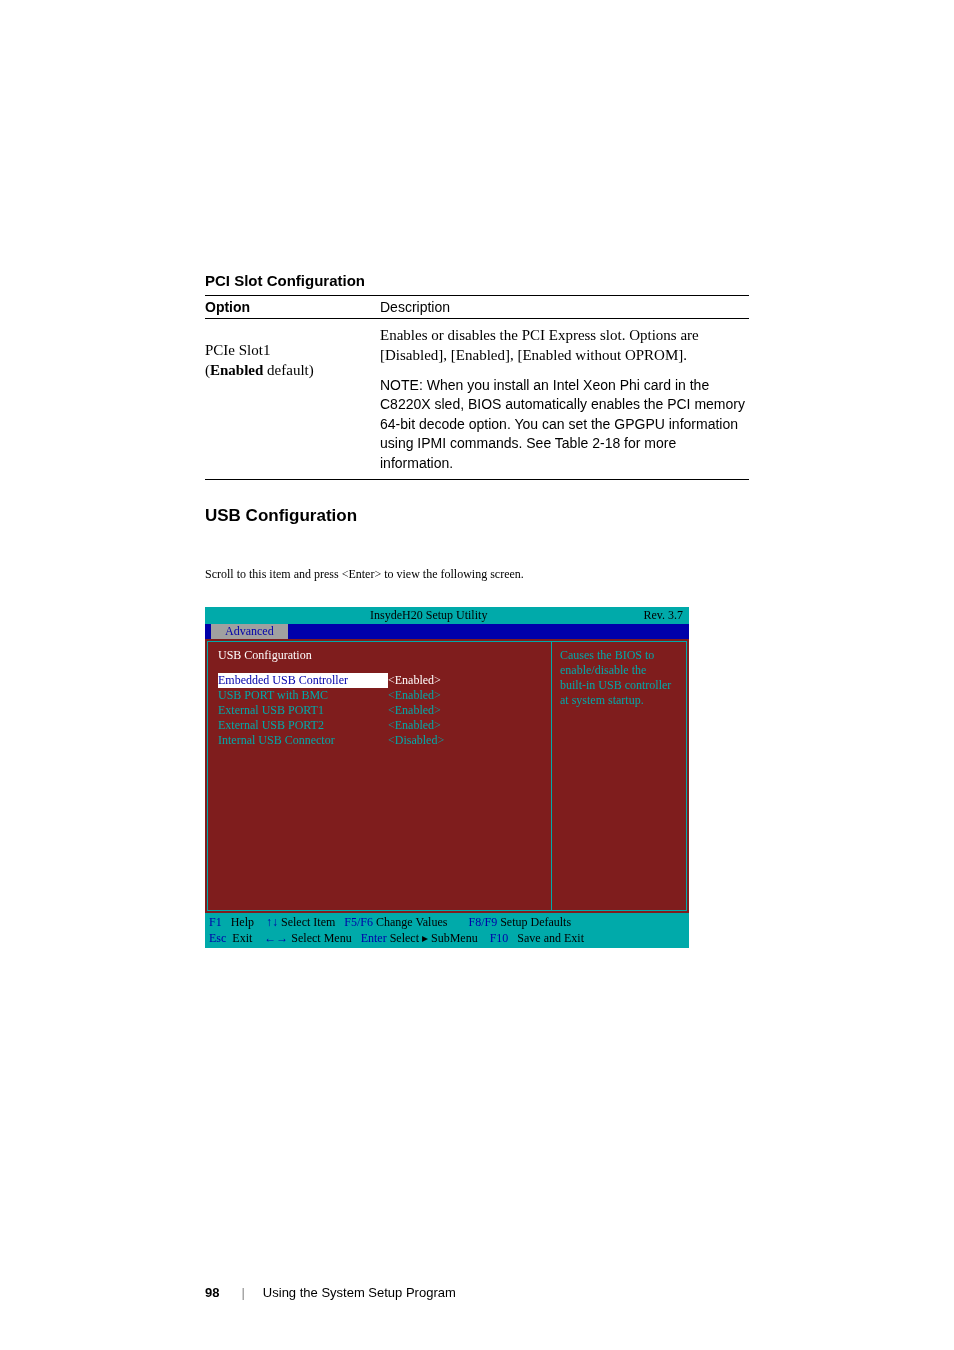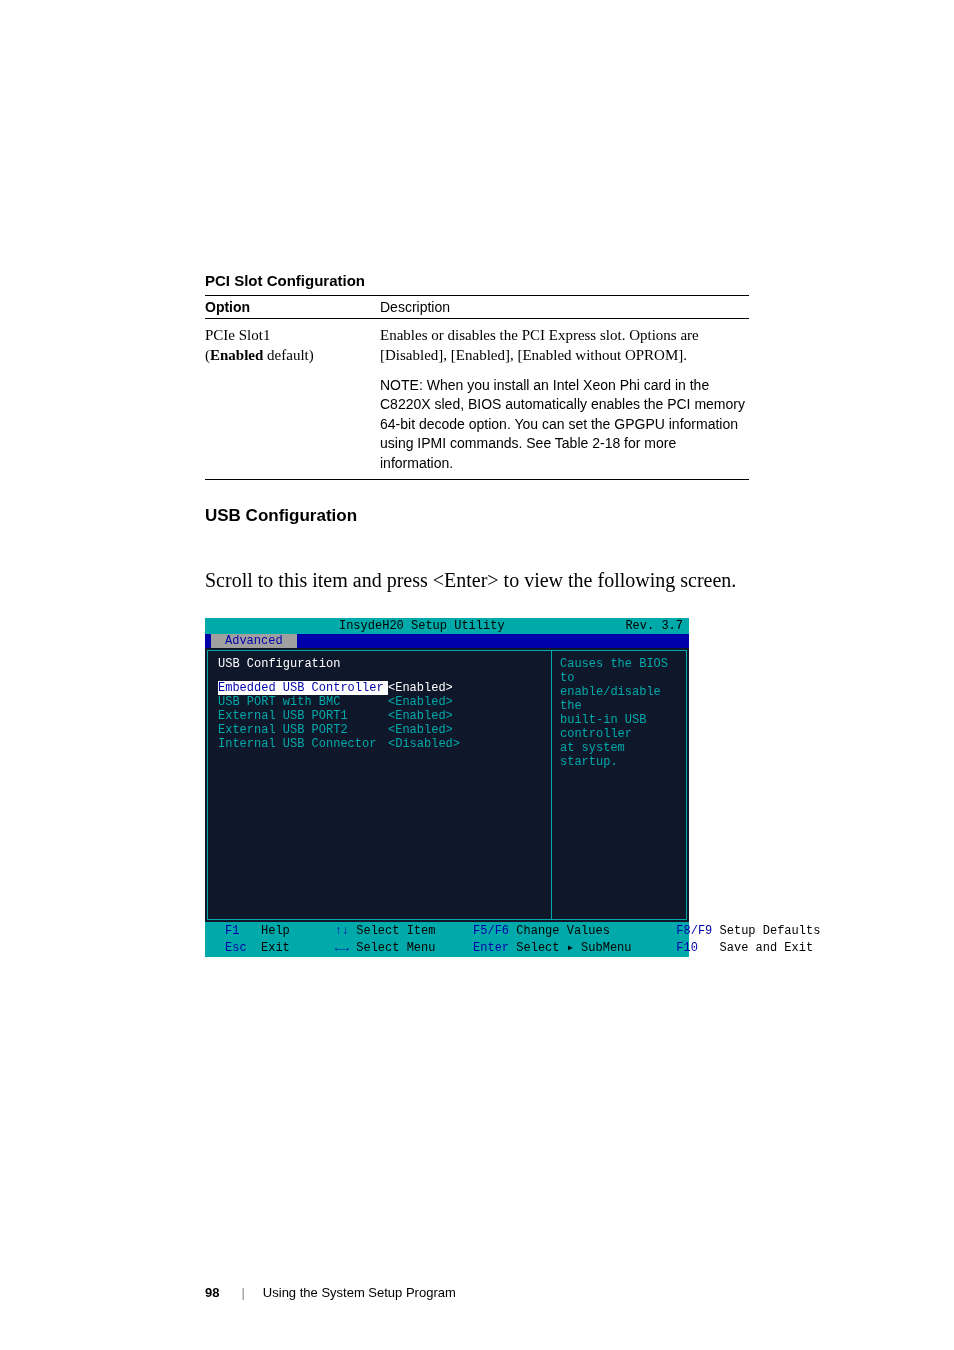--- a/index.html
+++ b/index.html
@@ -4,43 +4,43 @@
 <style>
   * { margin: 0; padding: 0; box-sizing: border-box; }
   html, body { width: 954px; height: 1350px; background: #fff; font-family: Georgia, 'Times New Roman', serif; color: #000; }
   .page { width: 954px; height: 1350px; position: relative; padding: 272px 205px 0 205px; }
   .heading-bold { font-family: Arial, Helvetica, sans-serif; font-weight: bold; font-size: 15px; margin-bottom: 6px; }
   .col-headers { display: flex; border-top: 1.5px solid #000; border-bottom: 1px solid #000; padding: 3px 0; }
   .col-opt { width: 175px; font-family: Arial, Helvetica, sans-serif; font-weight: bold; font-size: 14px; }
   .col-desc { flex: 1; font-family: Arial, Helvetica, sans-serif; font-weight: normal; font-size: 14px; }
   .row { display: flex; padding: 6px 0; border-bottom: 1px solid #000; }
   .row:last-of-type { border-bottom: 1.5px solid #000; }
-  .cell-left { width: 175px; font-size: 15px; line-height: 1.35; }
+  .cell-left { width: 175px; font-size: 15px; line-height: 1.35; margin-top: 15px; }
   .cell-right { flex: 1; font-size: 15px; line-height: 1.35; }
   .note-block { margin-top: 10px; font-family: Arial, Helvetica, sans-serif; font-size: 14px; line-height: 1.4; }
   .note-label { font-weight: normal; text-align: center; }
   .section-heading { font-family: Arial, Helvetica, sans-serif; font-weight: bold; font-size: 17px; margin-top: 26px; margin-bottom: 6px; }
-  .body-text { font-size: 20px; line-height: 1.4; margin-bottom: 24px; margin-top: 40px; }
-  .bios-panel { width: 484px; height: 336px; background: #0f172a; color: #fff; font-family: Liberation Mono, monospace; font-size: 12px; position: relative; }
+  .body-text { font-size: 12px; line-height: 1.4; margin-bottom: 24px; margin-top: 40px; }
+  .bios-panel { width: 484px; height: 336px; background: #7f1d1d; color: #fff; font-family: Liberation Serif, serif; font-size: 12px; position: relative; }
   .bios-titlebar { display: flex; background: #00aaaa; color: #000; padding: 1px 6px; justify-content: space-between; font-size: 12px; }
   .bios-tabbar { background: #0000aa; padding: 0 6px; }
   .bios-tab { display: inline-block; padding: 0 14px; color: #a0a0a0; }
   .bios-tab.active { background: #a0a0a0; color: #0000aa; }
   .bios-body { display: flex; height: 274px; }
   .bios-left { flex: 1; padding: 6px 10px; border: 1px solid #00aaaa; border-right: none; margin: 2px 0 2px 2px; }
   .bios-right { width: 136px; padding: 6px 8px; border: 1px solid #00aaaa; margin: 2px 2px 2px 0; color: #00aaaa; }
   .bios-left-title { color: #fff; margin-bottom: 10px; }
   .bios-line { display: flex; }
   .bios-label { width: 170px; color: #00aaaa; white-space: pre; }
   .bios-label.sel { background: #fff; color: #0000aa; }
   .bios-value { color: #00aaaa; white-space: pre; }
   .bios-value.sel { color: #fff; }
   .bios-footer { background: #00aaaa; color: #000; padding: 1px 4px; font-size: 12px; line-height: 1.35; }
   .bios-footer-row { display: flex; }
-  .bf-col { display: inline-block; white-space: pre; margin-left: 16px; }
+  .bf-col { display: inline-block; white-space: pre; }
   .bf-k { color: #0000aa; }
   .bf-t { color: #000; }
   .page-footer { position: absolute; left: 205px; bottom: 50px; display: flex; align-items: center; font-size: 13px; font-family: Arial, Helvetica, sans-serif; }
   .page-num { font-weight: bold; margin-right: 22px; }
   .page-div { color: #888; margin-right: 18px; }
 </style>
 </head>
 <body>
 
 <div class="page">

